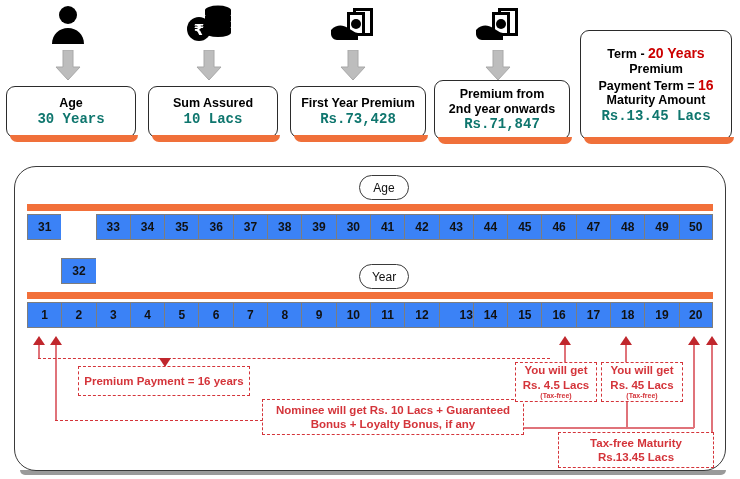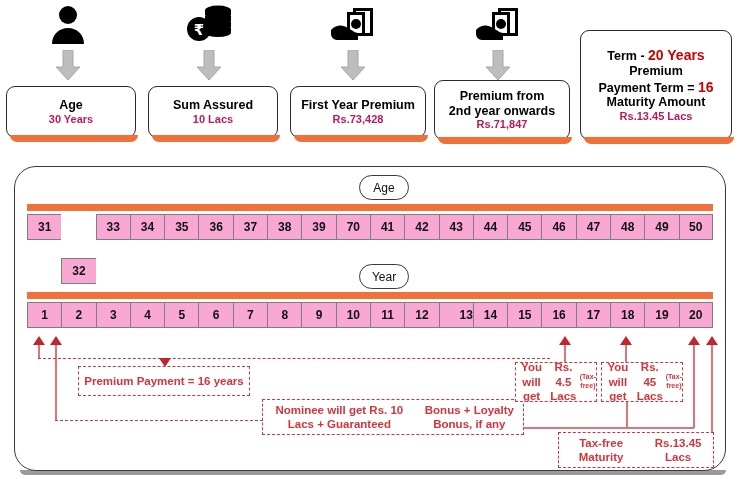--- a/index.html
+++ b/index.html
@@ -17,21 +17,21 @@
     background:#ffffff;border:1.6px solid #2b2b2b;border-radius:9px;
     display:flex;flex-direction:column;align-items:center;justify-content:center;
     text-align:center;line-height:1.18;
     z-index:3;
   }
   .topcard .shadow{
     position:absolute;left:3px;right:-3px;bottom:-5px;height:7px;
     background:#f0703a;border-radius:0 0 8px 8px;z-index:-1;
   }
   .t-black{color:#000;font-weight:bold;font-size:12.5px;}
-  .t-red{color:#be185d;font-weight:bold;font-size:11px;}
+  .t-red{color:#0f766e;font-weight:bold;font-size:14px;font-family:Liberation Mono, monospace;}
   .t-mix{font-weight:bold;font-size:12.5px;color:#000;}
   .t-mix .r{color:#cc0000;font-size:14px;}
 
   
   .iconwrap{position:absolute;width:60px;height:46px;z-index:3;
             display:flex;align-items:center;justify-content:center;}
   .arrowdown{position:absolute;width:26px;height:30px;z-index:3;}
 
   
   .panel{
@@ -43,38 +43,38 @@
     position:absolute;left:20px;top:470px;width:706px;height:5px;
     background:#9a9a9a;border-radius:0 0 18px 18px;z-index:0;
   }
 
   .orangebar{position:absolute;height:7px;background:#f2703a;z-index:2;}
 
   .cellrow{position:absolute;display:flex;z-index:2;}
   .cell{
     box-sizing:border-box;height:26px;
     border:1px solid #7d7d7d;border-right:none;
-    background:#f9a8d4;color:#111;
+    background:#3b82f6;color:#111;
     font-size:12px;font-weight:bold;
     display:flex;align-items:center;justify-content:center;
   }
   .cell:last-child{border-right:1px solid #7d7d7d;}
 
   .pill{
     position:absolute;box-sizing:border-box;
     border:1.4px solid #3a3a3a;border-radius:13px;background:#fff;
     height:25px;display:flex;align-items:center;justify-content:center;
     font-size:12px;color:#111;z-index:4;
   }
 
   
   .callout{
     position:absolute;box-sizing:border-box;
     border:1.4px dashed #d4343a;background:#fff;
-    display:flex;align-items:center;justify-content:center;
+    display:flex;flex-direction:column;align-items:center;justify-content:center;
     text-align:center;color:#d4343a;font-weight:bold;line-height:1.25;
     z-index:6;
   }
   .c-line{font-size:11.5px;}
   .c-small{font-size:7px;font-weight:bold;letter-spacing:0;}
   .vline{position:absolute;width:1.6px;background:#e0737a;z-index:5;}
   .hline-dash{position:absolute;height:0;border-top:1.4px dashed #d4343a;z-index:5;}
   .vline-dash{position:absolute;width:0;border-left:1.4px dashed #d4343a;z-index:5;}
   .hline{position:absolute;height:1.6px;background:#e0737a;z-index:5;}
   .tri-up{position:absolute;width:0;height:0;border-left:6px solid transparent;
@@ -208,21 +208,21 @@
   <div class="cellrow" id="age-row" style="left:27px;top:214px;">
       <div class="cell" style="width: 34.3px;">31</div>
       <div class="cell" style="width: 34.3px; margin-top: 44px;">32</div>
       <div class="cell" style="width: 34.3px;">33</div>
       <div class="cell" style="width: 34.3px;">34</div>
       <div class="cell" style="width: 34.3px;">35</div>
       <div class="cell" style="width: 34.3px;">36</div>
       <div class="cell" style="width: 34.3px;">37</div>
       <div class="cell" style="width: 34.3px;">38</div>
       <div class="cell" style="width: 34.3px;">39</div>
-      <div class="cell" style="width: 34.3px;">70</div>
+      <div class="cell" style="width: 34.3px;">30</div>
       <div class="cell" style="width: 34.3px;">41</div>
       <div class="cell" style="width: 34.3px;">42</div>
       <div class="cell" style="width: 34.3px;">43</div>
       <div class="cell" style="width: 34.3px;">44</div>
       <div class="cell" style="width: 34.3px;">45</div>
       <div class="cell" style="width: 34.3px;">46</div>
       <div class="cell" style="width: 34.3px;">47</div>
       <div class="cell" style="width: 34.3px;">48</div>
       <div class="cell" style="width: 34.3px;">49</div>
       <div class="cell" style="width: 34.3px;">50</div>

